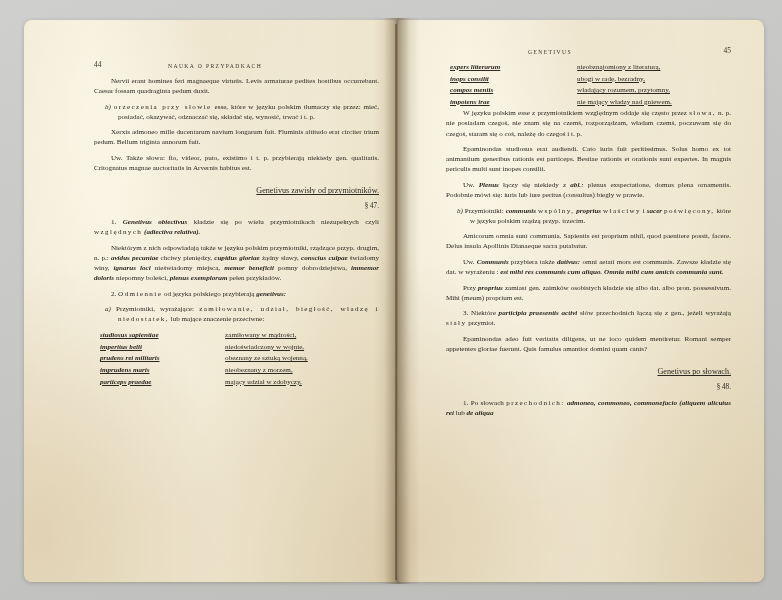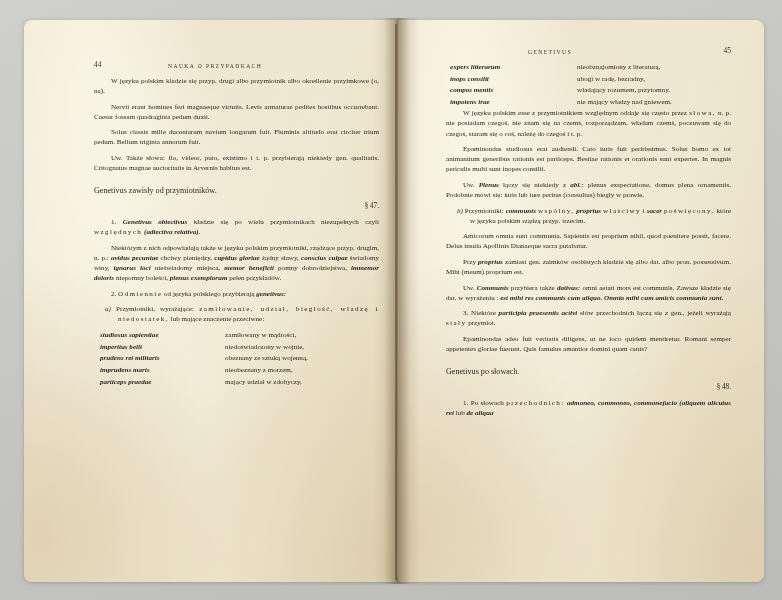--- a/index.html
+++ b/index.html
@@ -125,23 +125,24 @@
   .runhead-right .folio { right: 0; }
   .runhead-right .rh-title { position: absolute; left: 82px; top: 1px; }
 
   p { margin: 0 0 0 0; text-indent: 17px; }
   p + p { margin-top: 5.5px; }
 
   i, .it { }
   .bi { font-style: italic; font-weight: bold; }
   .sp { letter-spacing: 1.4px; }
   .secthead {
-    text-align: left; text-indent: 0;
+    text-align: right; text-indent: 0;
     font-size: 8.1px;
     margin-top: 13px;
+    text-decoration: underline;
   }
   .sectnum {
     text-align: right; text-indent: 0;
     font-size: 7.2px;
     margin-top: 5px;
     margin-bottom: 5px;
   }
 
   .hang {
     text-indent: 0;
@@ -149,20 +150,21 @@
     margin-top: 5.5px;
   }
   .hang > .marker { margin-left: -13px; font-style: italic; }
 
   
   .voc {
     width: 100%;
     border-collapse: collapse;
     margin-top: 6px;
     text-indent: 0;
+    text-decoration: underline;
   }
   .voc td {
     padding: 0 0 1.2px 0;
     font-size: 7.1px;
     line-height: 10.4px;
     vertical-align: top;
     text-align: left;
   }
   .voc td.lat { width: 46%; font-style: italic; font-weight: bold; padding-left: 6px; }
   .voc td.pol { width: 54%; }
@@ -187,26 +189,31 @@
     <div class="gutter"></div>
     <div class="gutter-line"></div>
 
     <div class="page page-left">
 
       <div class="runhead runhead-left">
         <span class="folio">44</span>
         <span class="rh-title sp">NAUKA O PRZYPADKACH</span>
       </div>
 
-      <p><span>W języku polskim kładzie się przyp. drugi albo przymiotnik albo określenie przyimkowe (o, na).</span></p>
 
       <p class="it"><span>Nervii erant homines feri magnaeque virtutis. Levis armaturae pedites hostibus occurrebant. Caesar fossam quadraginta pedum duxit.</span></p>
 
-
-      <p class="it"><span>Solus classis mille ducentarum navium longarum fuit. Fluminis altitudo erat circiter trium pedum. Bellum triginta annorum fuit.</span></p>
+      <p class="hang">
+        <span class="marker">b)</span>
+        <span class="sp">orzeczenia przy słowie</span>
+        <span class="it">esse,</span>
+        <span>które w języku polskim tłumaczy się przez: mieć, posiadać, okazywać, odznaczać się, składać się, wynosić, trwać i t. p.</span>
+      </p>
+
+      <p class="it"><span>Xerxis admoneo mille ducentarum navium longarum fuit. Fluminis altitudo erat circiter trium pedum. Bellum triginta annorum fuit.</span></p>
 
       <p>
         <span>Uw.</span>
         <span>Także słowa:</span>
         <span class="it">fio, videor, puto, existimo</span>
         <span>i t. p. przybierają niekiedy</span>
         <span class="it">gen. qualitatis. Critognatus magnae auctoritatis in Arvernis habitus est.</span>
       </p>
 
       <p class="secthead">Genetivus zawisły od przymiotników.</p>
@@ -339,43 +346,43 @@
         <span class="sp">właściwy</span>
         <span>i</span>
         <span class="bi">sacer</span>
         <span class="sp">poświęcony,</span>
         <span>które w języku polskim rządzą przyp. trzecim.</span>
       </p>
 
       <p class="it"><span>Amicorum omnia sunt communia. Sapientis est proprium nihil, quod paenitere possit, facere. Delus insula Apollinis Dianaeque sacra putabatur.</span></p>
 
       <p>
-        <span>Przy</span>
-        <span class="bi">proprius</span>
-        <span>zamiast</span>
-        <span class="it">gen.</span>
-        <span>zaimków osobistych kładzie się albo</span>
-        <span class="it">dat.</span>
-        <span>albo</span>
-        <span class="it">pron. possessivum. Mihi (meum) proprium est.</span>
-      </p>
-
-      <p>
         <span>Uw.</span>
         <span class="bi">Communis</span>
         <span>przybiera także</span>
         <span class="bi">dativus:</span>
         <span class="it">omni aetati mors est communis.</span>
         <span>Zawsze kładzie się</span>
         <span class="it">dat.</span>
         <span>w wyrażeniu :</span>
         <span class="bi">est mihi res communis cum aliquo. Omnia mihi cum amicis communia sunt.</span>
       </p>
 
       <p>
+        <span>Przy</span>
+        <span class="bi">proprius</span>
+        <span>zamiast</span>
+        <span class="it">gen.</span>
+        <span>zaimków osobistych kładzie się albo</span>
+        <span class="it">dat.</span>
+        <span>albo</span>
+        <span class="it">pron. possessivum. Mihi (meum) proprium est.</span>
+      </p>
+
+      <p>
         <span>3.</span>
         <span>Niektóre</span>
         <span class="bi">participia praesentis activi</span>
         <span>słów przechodnich łączą się z</span>
         <span class="it">gen.,</span>
         <span>jeżeli wyrażają</span>
         <span class="sp">stały</span>
         <span>przymiot.</span>
       </p>
 

